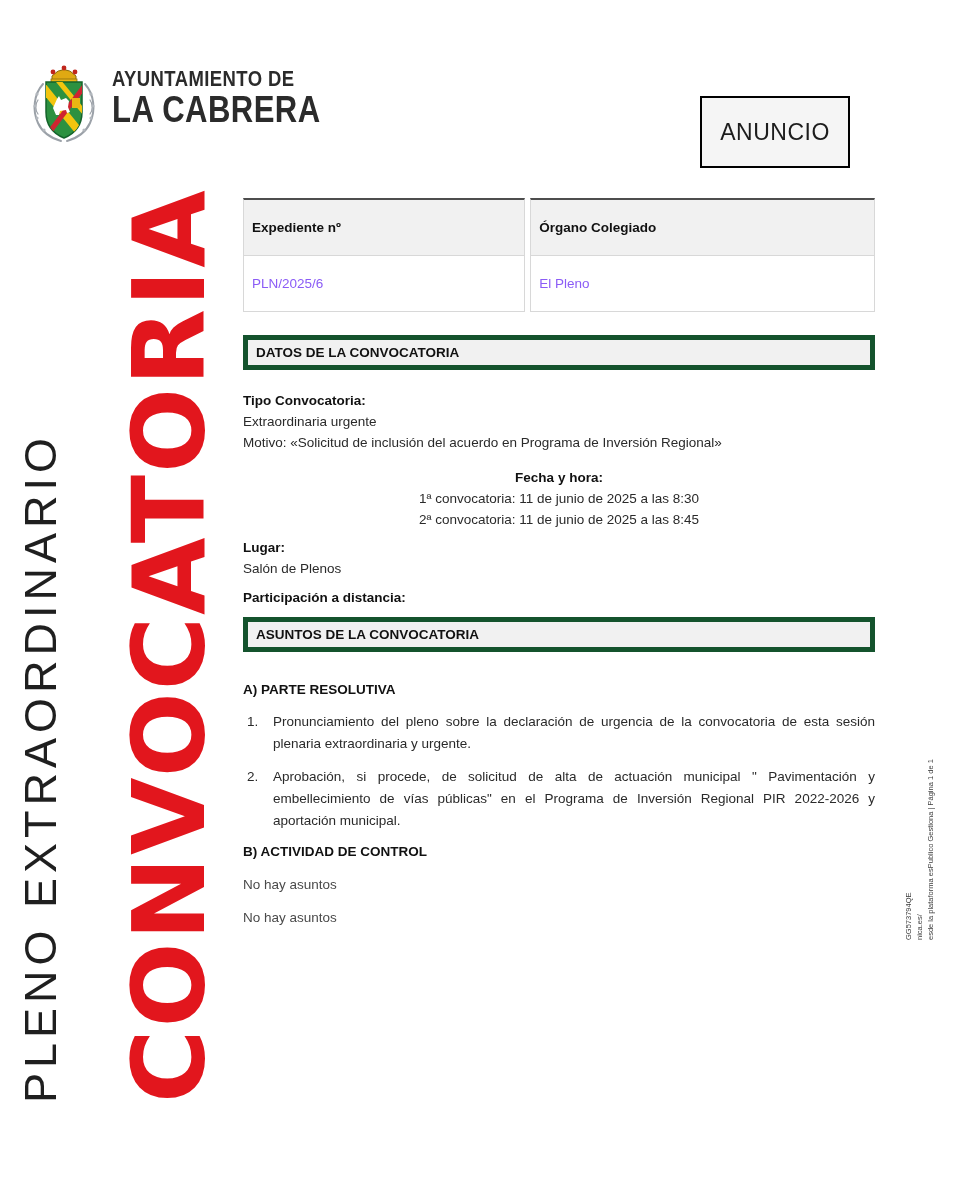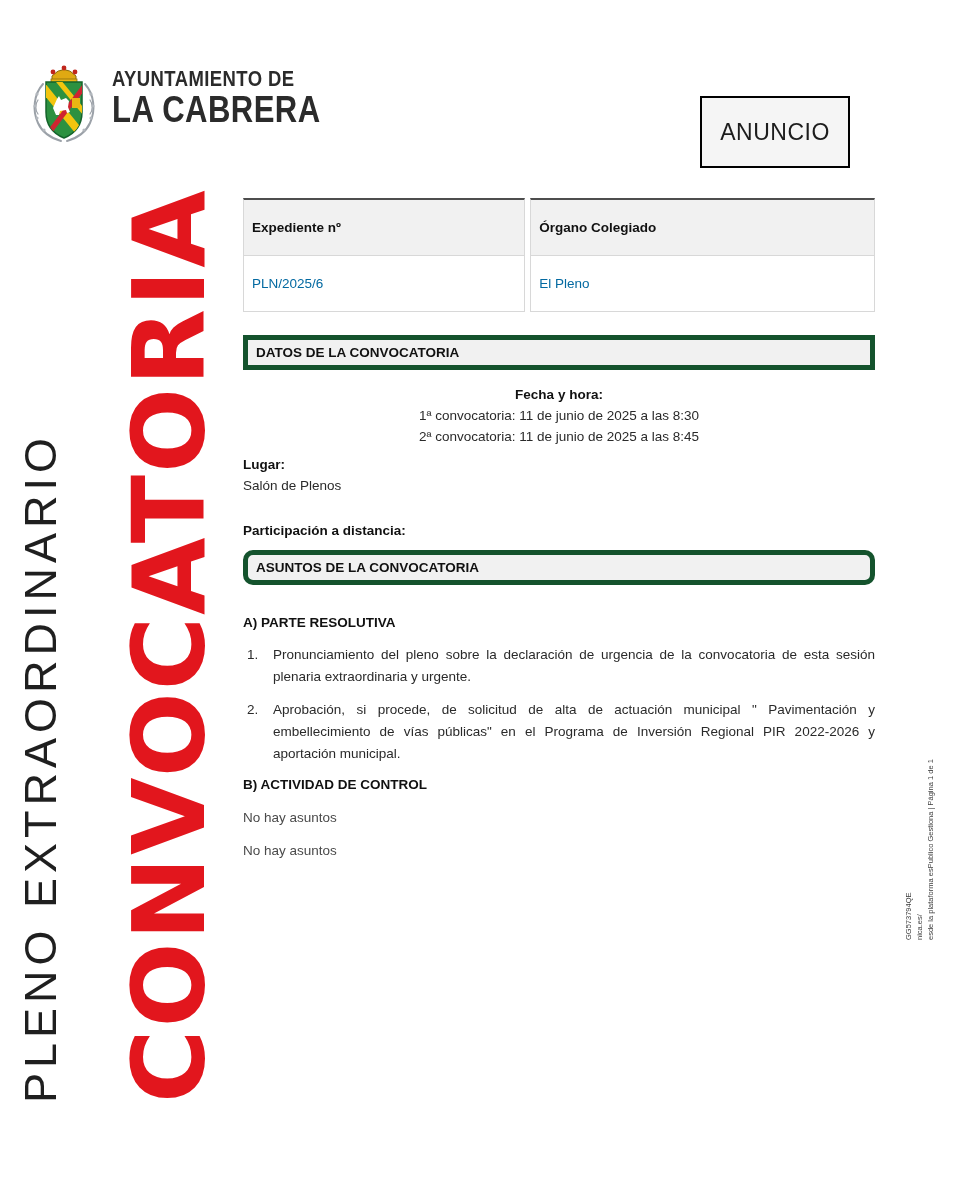--- a/index.html
+++ b/index.html
@@ -37,33 +37,33 @@
                font-size:7.5px;line-height:1.45;color:#3c3c3c;}
 
   
   .content{position:absolute;left:243px;top:198px;width:632px;font-size:13.5px;color:#2a2a2a;}
 
   table.exp{width:100%;border-collapse:separate;border-spacing:5px 0;margin-left:-5px;
             width:642px;}
   table.exp th,table.exp td{font-size:13.5px;text-align:left;padding:20px 8px;}
   table.exp th{background:#f1f1f1;border:1px solid #d8d8d8;border-top:2px solid #4d4d4d;
                font-weight:bold;color:#111;}
-  table.exp td{background:#fff;border:1px solid #d8d8d8;border-top:none;color:#0369a1;}
+  table.exp td{background:#fff;border:1px solid #d8d8d8;border-top:none;color:#8b5cf6;}
   .col-a{width:45%;} .col-b{width:55%;}
 
   .section-bar{margin-top:23px;background:#f1f1f1;border:5px solid #14532d;
                padding:5px 8px;font-weight:bold;color:#111;font-size:13.5px;}
-  .section-bar.asuntos{margin-top:9px;border-radius:10px;}
+  .section-bar.asuntos{margin-top:9px;}
 
   .block{line-height:21px;}
   .b-label{font-weight:bold;color:#111;}
   .blk-tipo{margin-top:20px;}
   .blk-fecha{margin-top:14px;text-align:center;}
   .blk-lugar{margin-top:7px;}
-  .blk-part{margin-top:24px;}
+  .blk-part{margin-top:8px;}
 
   .part-title{margin-top:27px;font-weight:bold;color:#111;line-height:21px;}
   .part-title.b{margin-top:9px;} .part-title.c{margin-top:11px;}
 
   .list-item{display:flex;margin-top:11px;line-height:22px;}
   .list-item .num{flex:0 0 26px;text-align:left;padding-left:4px;}
   .list-item .txt{flex:1;text-align:justify;}
 
   .nohay{margin-top:12px;line-height:21px;color:#4a4a4a;}
 
@@ -143,20 +143,25 @@
       </tr>
       <tr>
         <td>PLN/2025/6</td>
         <td>El Pleno</td>
       </tr>
     </tbody>
       </table>
 
     <div class="section-bar">DATOS DE LA CONVOCATORIA</div>
 
+    <div class="block blk-tipo">
+      <div class="b-label">Tipo Convocatoria:</div>
+      <div>Extraordinaria urgente</div>
+      <div>Motivo: «Solicitud de inclusión del acuerdo en Programa de Inversión Regional»</div>
+    </div>
 
     <div class="block blk-fecha">
       <div class="b-label">Fecha y hora:</div>
       <div>1ª convocatoria: 11 de junio de 2025 a las 8:30</div>
       <div>2ª convocatoria: 11 de junio de 2025 a las 8:45</div>
     </div>
 
     <div class="block blk-lugar">
       <div class="b-label">Lugar:</div>
       <div>Salón de Plenos</div>

